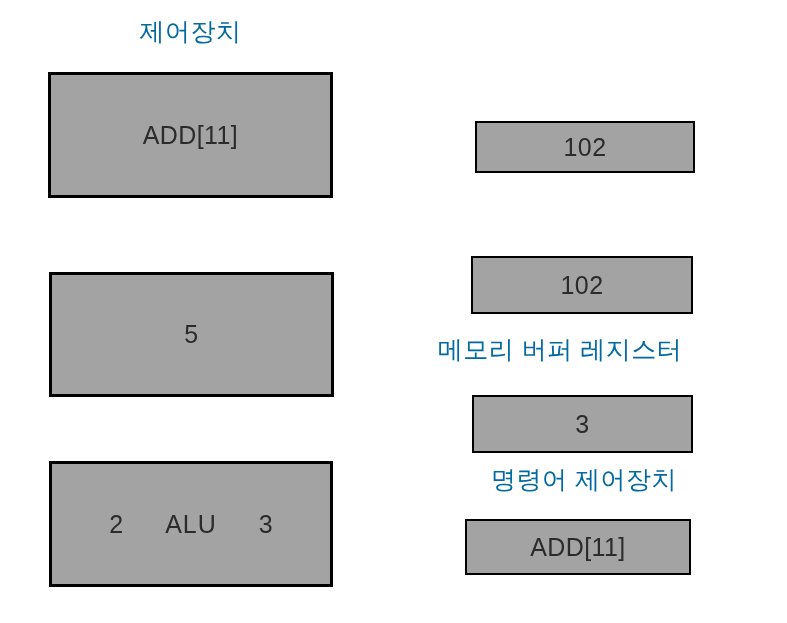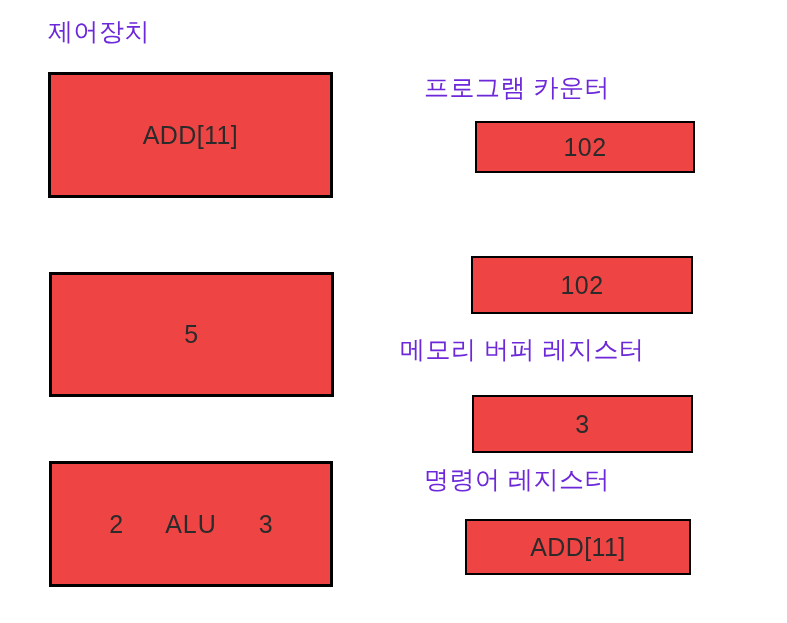--- a/index.html
+++ b/index.html
@@ -15,32 +15,32 @@
     height: 623px;
     background: #ffffff;
     font-family: "Liberation Sans", "DejaVu Sans", sans-serif;
     color: #1a1a1a;
     overflow: hidden;
   }
 
   
   .lbl {
     position: absolute;
-    text-align: left;
+    text-align: center;
     font-size: 25px;
     line-height: 1.05;
-    color: #6d28d9;
+    color: #0369a1;
     white-space: nowrap;
     letter-spacing: 0.5px;
   }
 
   
   .box {
     position: absolute;
-    background: #ef4444;
+    background: #a3a3a3;
     border: 3px solid #000000;
     box-sizing: border-box;
     display: flex;
     align-items: center;
     justify-content: center;
   }
 
   .box.thin {
     border-width: 2px;
   }
@@ -108,36 +108,35 @@
   </div>
 
   <div class="box" id="box-alu">
     <div class="alu-row">
       <span class="operand">2</span>
       <span class="alu-name">ALU</span>
       <span class="operand">3</span>
     </div>
   </div>
 
-  <div class="lbl" id="label-program-counter">프로그램 카운터</div>
 
   <div class="box thin" id="box-program-counter">
     <span class="val">102</span>
   </div>
 
 
   <div class="box thin" id="box-mar">
     <span class="val">102</span>
   </div>
 
   <div class="lbl" id="label-mbr">메모리 버퍼 레지스터</div>
 
   <div class="box thin" id="box-mbr">
     <span class="val">3</span>
   </div>
 
-  <div class="lbl" id="label-ir">명령어 레지스터</div>
+  <div class="lbl" id="label-ir">명령어 제어장치</div>
 
   <div class="box thin" id="box-ir">
     <span class="val">ADD[11]</span>
   </div>
 
 </div>
 
 </body></html>

